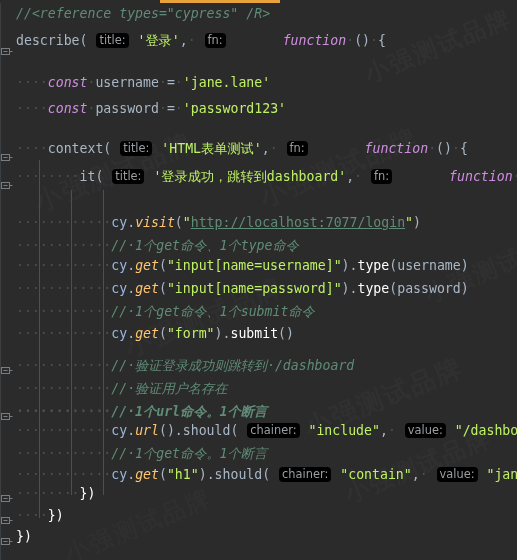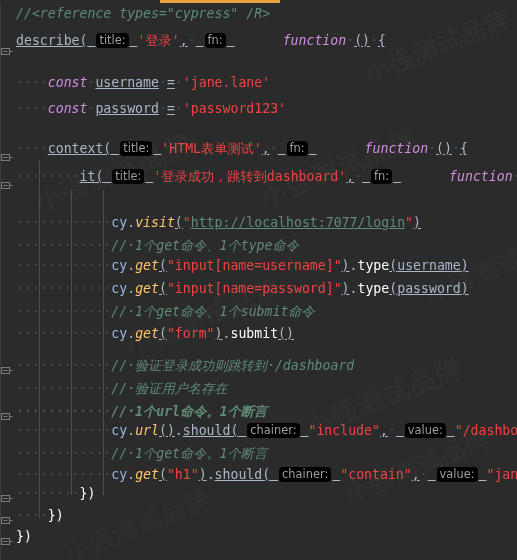--- a/index.html
+++ b/index.html
@@ -110,23 +110,23 @@
     left: 0;
     height: 24px;
     line-height: 24px;
     white-space: pre;
     font-size: 13.2px;
     z-index: 9;
   }
 
   
   .c-comment   { color: #5f8c77; font-style: italic; }
-  .c-plain     { color: #a9b7c6; text-decoration: underline; }
+  .c-plain     { color: #a9b7c6; }
   .c-const     { color: #cf8ee0; font-style: italic; }
-  .c-str       { color: #ef4444; }
+  .c-str       { color: #bef264; }
   .c-fnname-it { color: #ffc66d; font-style: italic; margin-top: 20px; }
   .c-method    { color: #ffffff; }
   .c-cy        { color: #9ab8e0; }
   .c-func      { color: #cf8ee0; font-style: italic; margin-left: 48px; }
   .c-link      { color: #5f8c77; text-decoration: underline; }
   .c-dot       { color: #a9b7c6; }
 
   
   .hint {
     display: inline-block;

